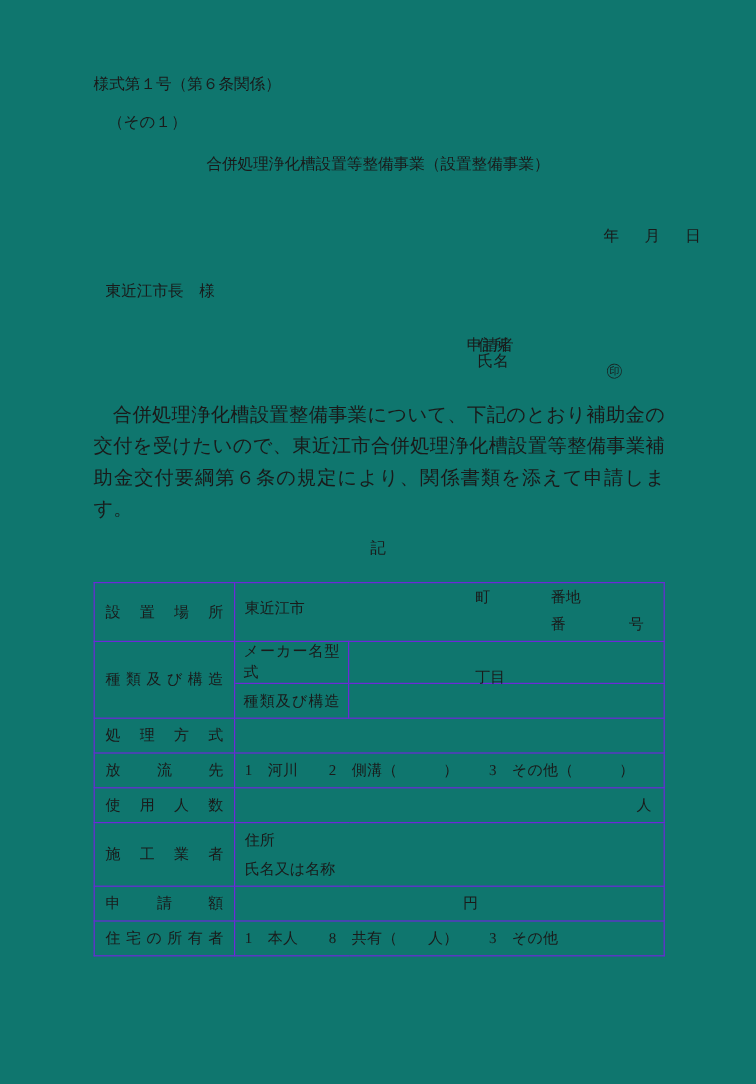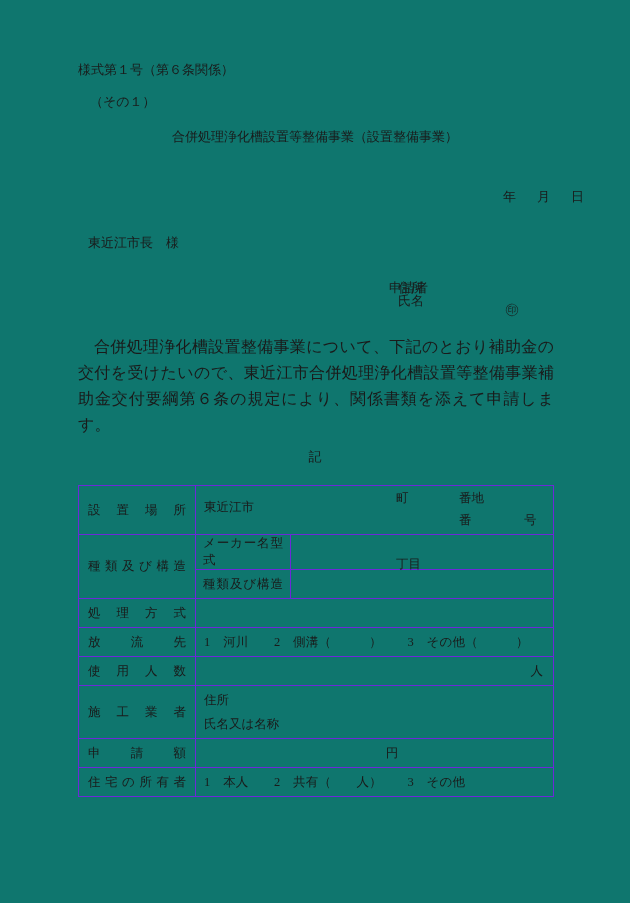--- a/index.html
+++ b/index.html
@@ -209,19 +209,19 @@
 
       <tr>
         <td class="lbl">申請額</td>
         <td colspan="2">
           <span class="amount-unit">円</span>
         </td>
       </tr>
 
       <tr>
         <td class="lbl">住宅の所有者</td>
-        <td colspan="2" class="val opts">1　本人　　2　共有（　　人）　　3　その他</td>
+        <td colspan="2" class="val opts">1　本人　　8　共有（　　人）　　3　その他</td>
       </tr>
 
     </tbody>
   </table>
 
 </div>
 
 </body></html>

